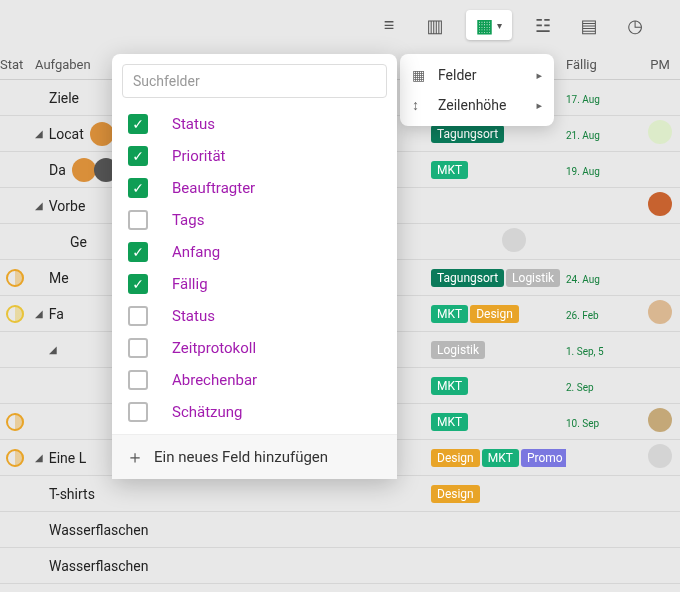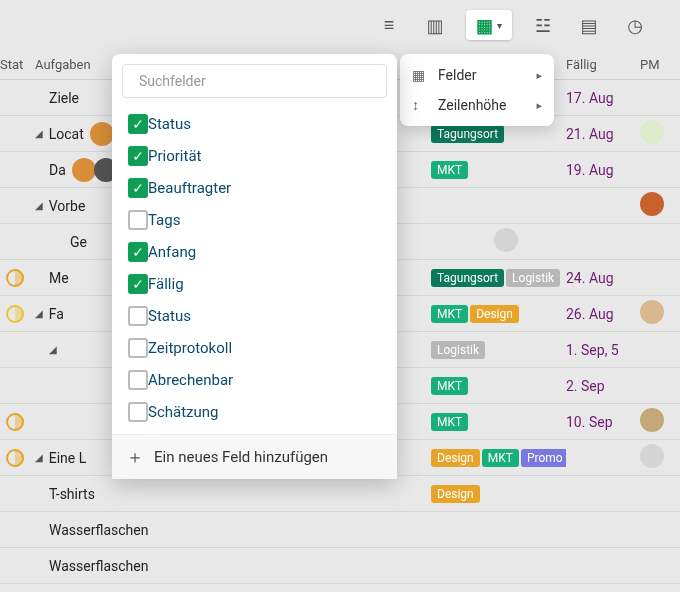--- a/index.html
+++ b/index.html
@@ -12,51 +12,51 @@
   .toolbar-btn svg, .toolbar-btn span.glyph { font-size:18px; color:#555; }
   .toolbar-btn.active .glyph { color:#0f9e55; font-weight:bold; }
   .caret-down { font-size:10px; margin-left:4px; color:#555; }
 
   
   .tbl-head { display:flex; height:30px; align-items:center; font-size:13px; color:#555; border-bottom:1px solid #ccc; }
   .col-stat { width:50px; }
   .col-task { flex:0 0 370px; padding-left:6px; }
   .col-tags { flex:0 0 135px; }
   .col-due  { flex:0 0 74px; }
-  .col-pm   { flex:0 0 40px; }
+  .col-pm   { flex:0 0 40px;text-align:center; }
 
   
   .row { display:flex; height:36px; align-items:center; border-bottom:1px solid #d5d5d5; font-size:14px; color:#222; }
   .row .col-stat { display:flex; justify-content:center; }
   .row .col-task { display:flex; align-items:center; gap:6px; }
   .indent-1 { padding-left:20px; }
   .expander { font-size:10px; color:#555; }
 
   .tag { display:inline-block; font-size:12px; color:#fff; padding:2px 6px; border-radius:3px; margin-right:2px; }
 
-  .due-link { color:#701a75; font-size:14px;margin-top:45px; }
+  .due-link { color:#15803d; font-size:10px;margin-top:45px; }
 
   .avatar { width:24px; height:24px; border-radius:50%; background:#ccc; display:inline-block; }
 
   .status-circle { width:18px; height:18px; border-radius:50%; border:2px solid; position:relative; }
   .status-circle.half::after { content:""; position:absolute; left:-2px; top:-2px; width:18px; height:18px; border-radius:50%; background:conic-gradient(currentColor 0 180deg, transparent 180deg 360deg); opacity:.4; }
 
   
   .menu-dd { position:absolute; top:54px; left:400px; background:#fff; border-radius:8px; box-shadow:0 4px 16px rgba(0,0,0,.18); width:154px; padding:6px 0; z-index:40; }
   .menu-dd-item { display:flex; align-items:center; gap:10px; padding:7px 12px; font-size:14px; color:#333; cursor:pointer; }
   .menu-dd-item .arrow { margin-left:auto; font-size:11px; color:#666; }
   .menu-dd-item .mi-icon { width:16px; color:#666; font-size:14px; }
 
   
   .fields-panel { position:absolute; top:54px; left:112px; width:285px; background:#fff; border-radius:8px; box-shadow:0 6px 24px rgba(0,0,0,.22); z-index:50; }
   .fields-search { padding:10px; }
-  .fields-search input { width:100%; height:34px; border:1px solid #ddd; border-radius:4px; padding:0 16px; font-size:14px; color:#555; }
+  .fields-search input { width:100%; height:34px; border:1px solid #ddd; border-radius:4px; padding:0 10px; font-size:14px; color:#555; }
   .fields-search input::placeholder { color:#999; }
   .fields-list { max-height:340px; overflow-y:auto; padding:0 0 6px 0; }
-  .field-item { display:flex; align-items:center; gap:0; padding:6px 16px; font-size:15px; color:#0c4a6e; cursor:pointer; }
+  .field-item { display:flex; align-items:center; gap:24px; padding:6px 16px; font-size:15px; color:#a21caf; cursor:pointer; }
   .chk { width:20px; height:20px; border:2px solid #bbb; border-radius:3px; display:flex; align-items:center; justify-content:center; }
   .chk.on { background:#0f9e55; border-color:#0f9e55; }
   .chk.on::after { content:"✓"; color:#fff; font-size:14px; line-height:1; }
   .fields-footer { border-top:1px solid #eee; padding:10px 14px; display:flex; align-items:center; gap:10px; font-size:15px; color:#333; cursor:pointer; background:#f7f7f7; }
   .fields-footer .plus { font-size:18px; color:#555; }
 
   
   .fields-list::-webkit-scrollbar { width:6px; }
   .fields-list::-webkit-scrollbar-thumb { background:#ccc; border-radius:3px; }
 
@@ -159,21 +159,21 @@
     </div>
     <div class="row">
       <div class="col-stat">
         <span class="status-circle half" style="border-color: rgb(232, 195, 58); color: rgb(232, 195, 58);"></span>
       </div>
       <div class="col-task indent-0">
         <span class="expander">◢</span>
         <span>Fa</span>
       </div>
       <div class="col-tags"><span class="tag" style="background: rgb(24, 176, 122);">MKT</span><span class="tag" style="background: rgb(232, 164, 40);">Design</span></div>
-      <div class="col-due"><span class="due-link">26. Aug</span></div>
+      <div class="col-due"><span class="due-link">26. Feb</span></div>
       <div class="col-pm"><span class="avatar" style="background: rgb(217, 183, 145);"></span></div>
     </div>
     <div class="row">
       <div class="col-stat"></div>
       <div class="col-task indent-1">
         <span class="expander">◢</span>
         <span></span>
       </div>
       <div class="col-tags"><span class="tag" style="background: rgb(183, 183, 183);">Logistik</span></div>
       <div class="col-due"><span class="due-link">1. Sep, 5</span></div>

